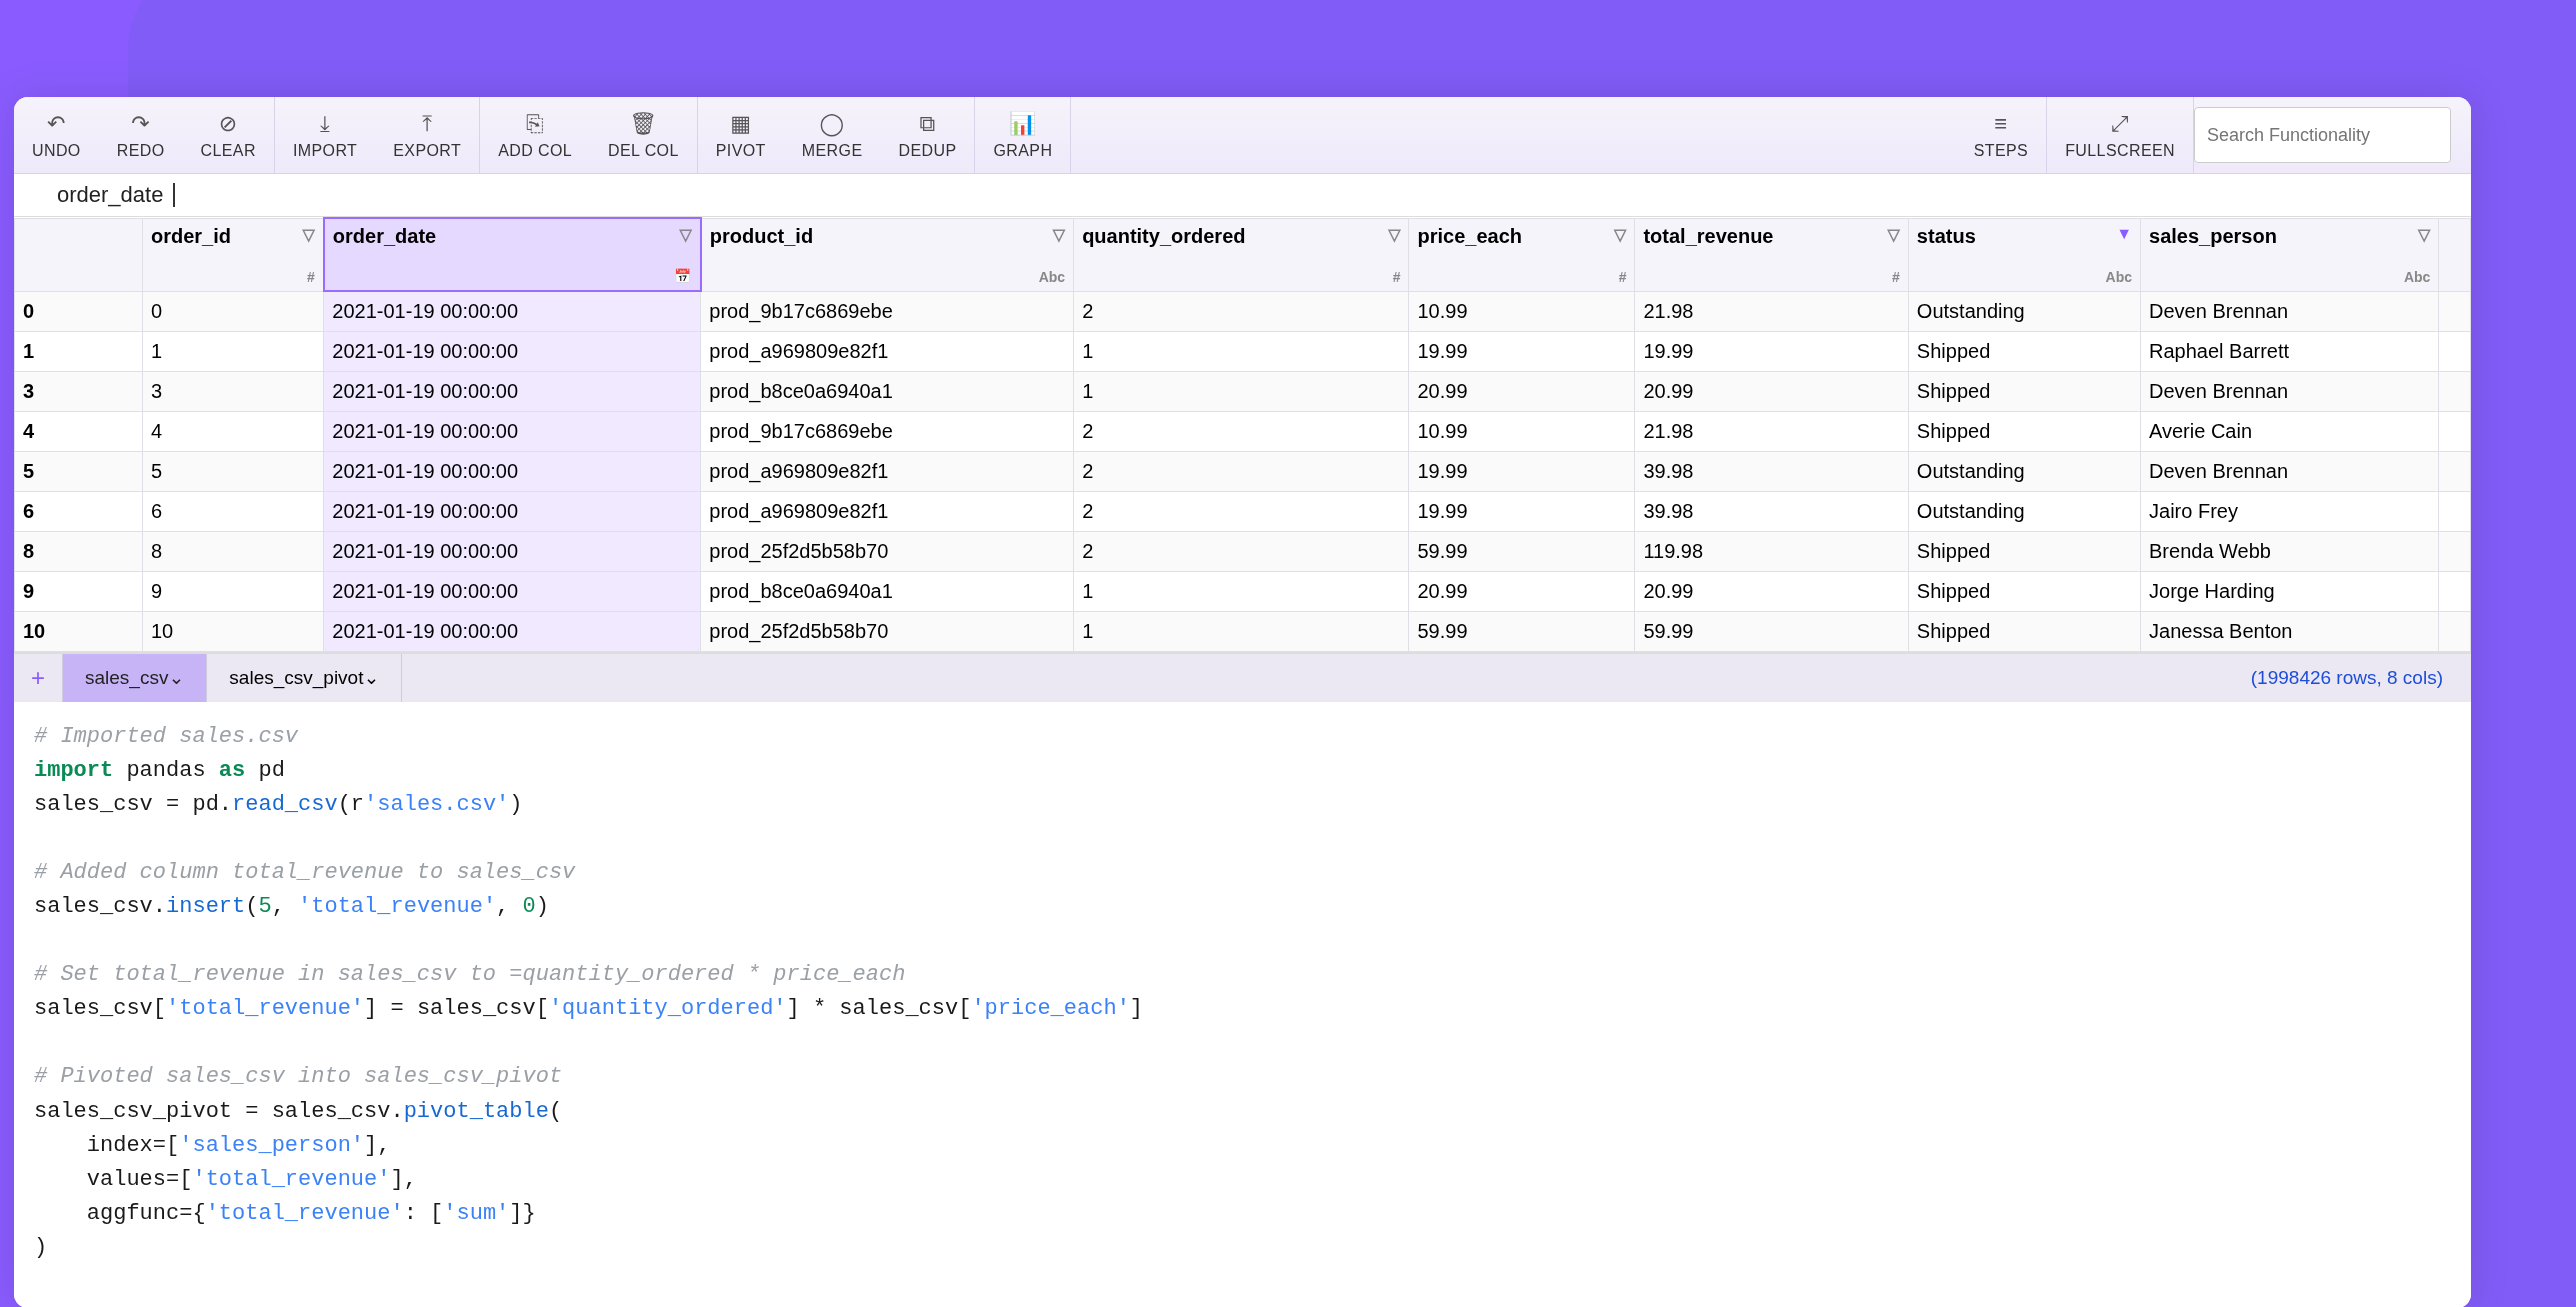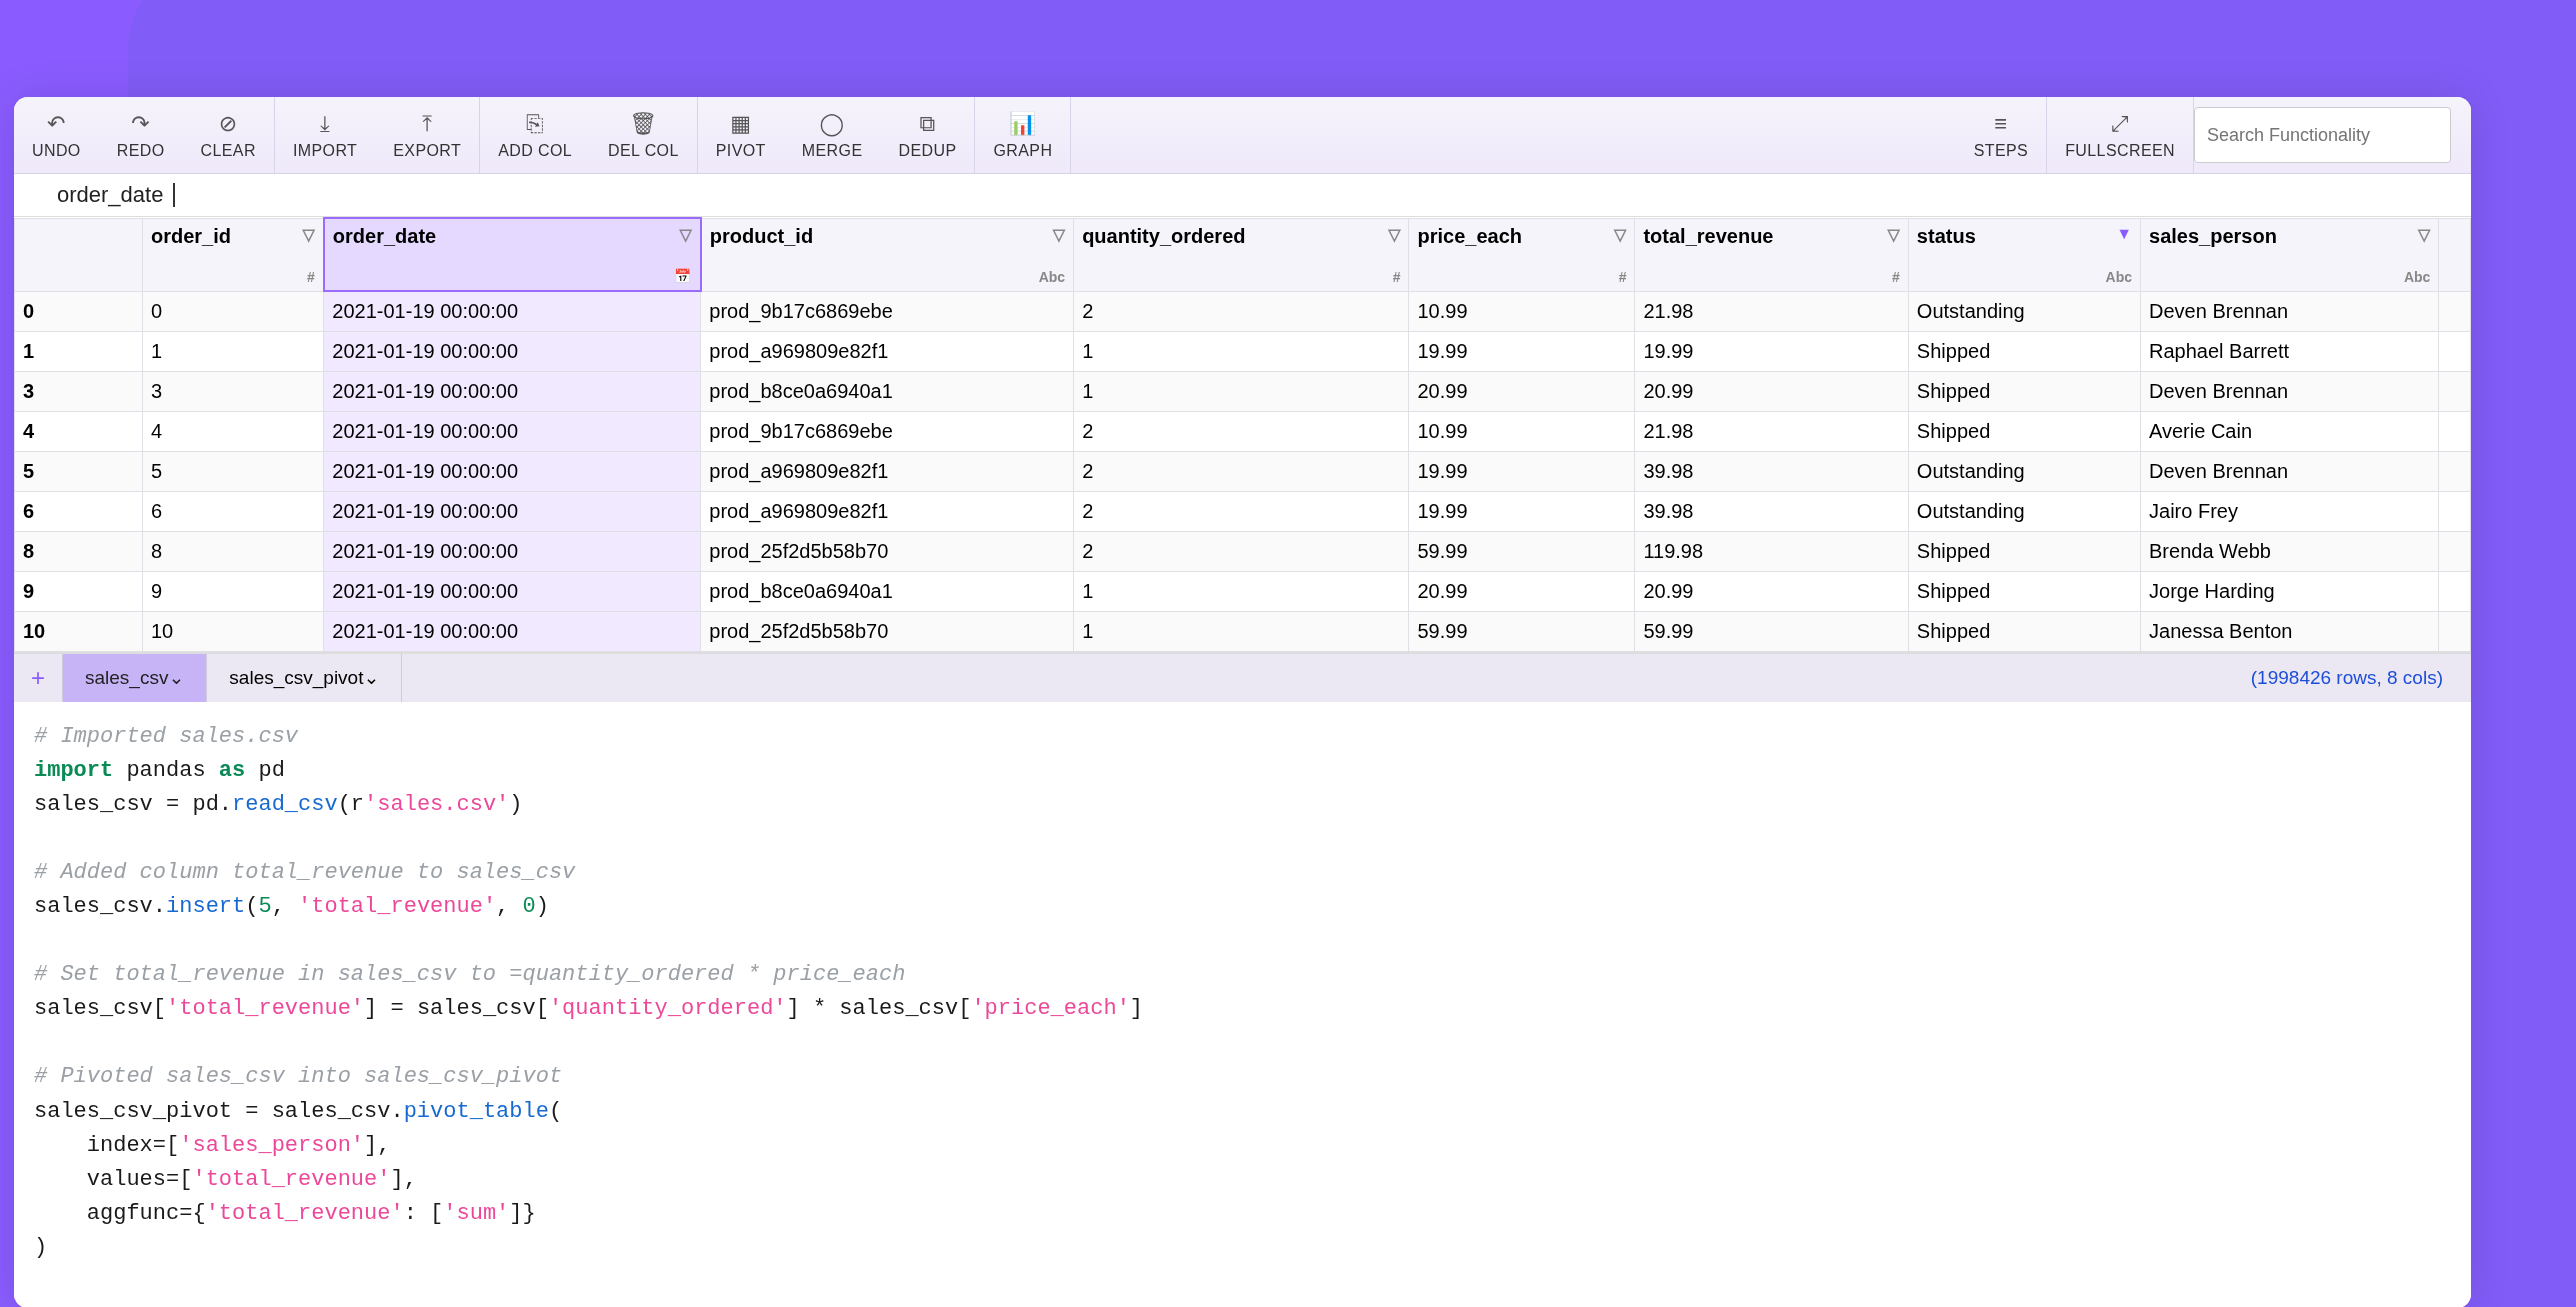--- a/index.html
+++ b/index.html
@@ -183,21 +183,21 @@
     font-family: "SFMono-Regular", Consolas, "Liberation Mono", Menlo, monospace;
     font-size: 22px;
     line-height: 1.55;
     white-space: pre;
     overflow:hidden;
     color:#1a1a1a;
   }
   .c-com { color:#9aa0a6; font-style: italic; }
   .c-kw  { color:#0a8a55; font-weight:600; }
   .c-fn  { color:#1769d2; }
-  .c-str { color:#ec4899; }
+  .c-str { color:#3b82f6; }
   .c-num { color:#0a8a55; }
 </style>
 </head>
 <body>
 
 <div class="purple-shape"></div>
 
 <div class="app-window">
 
   <div class="toolbar">

